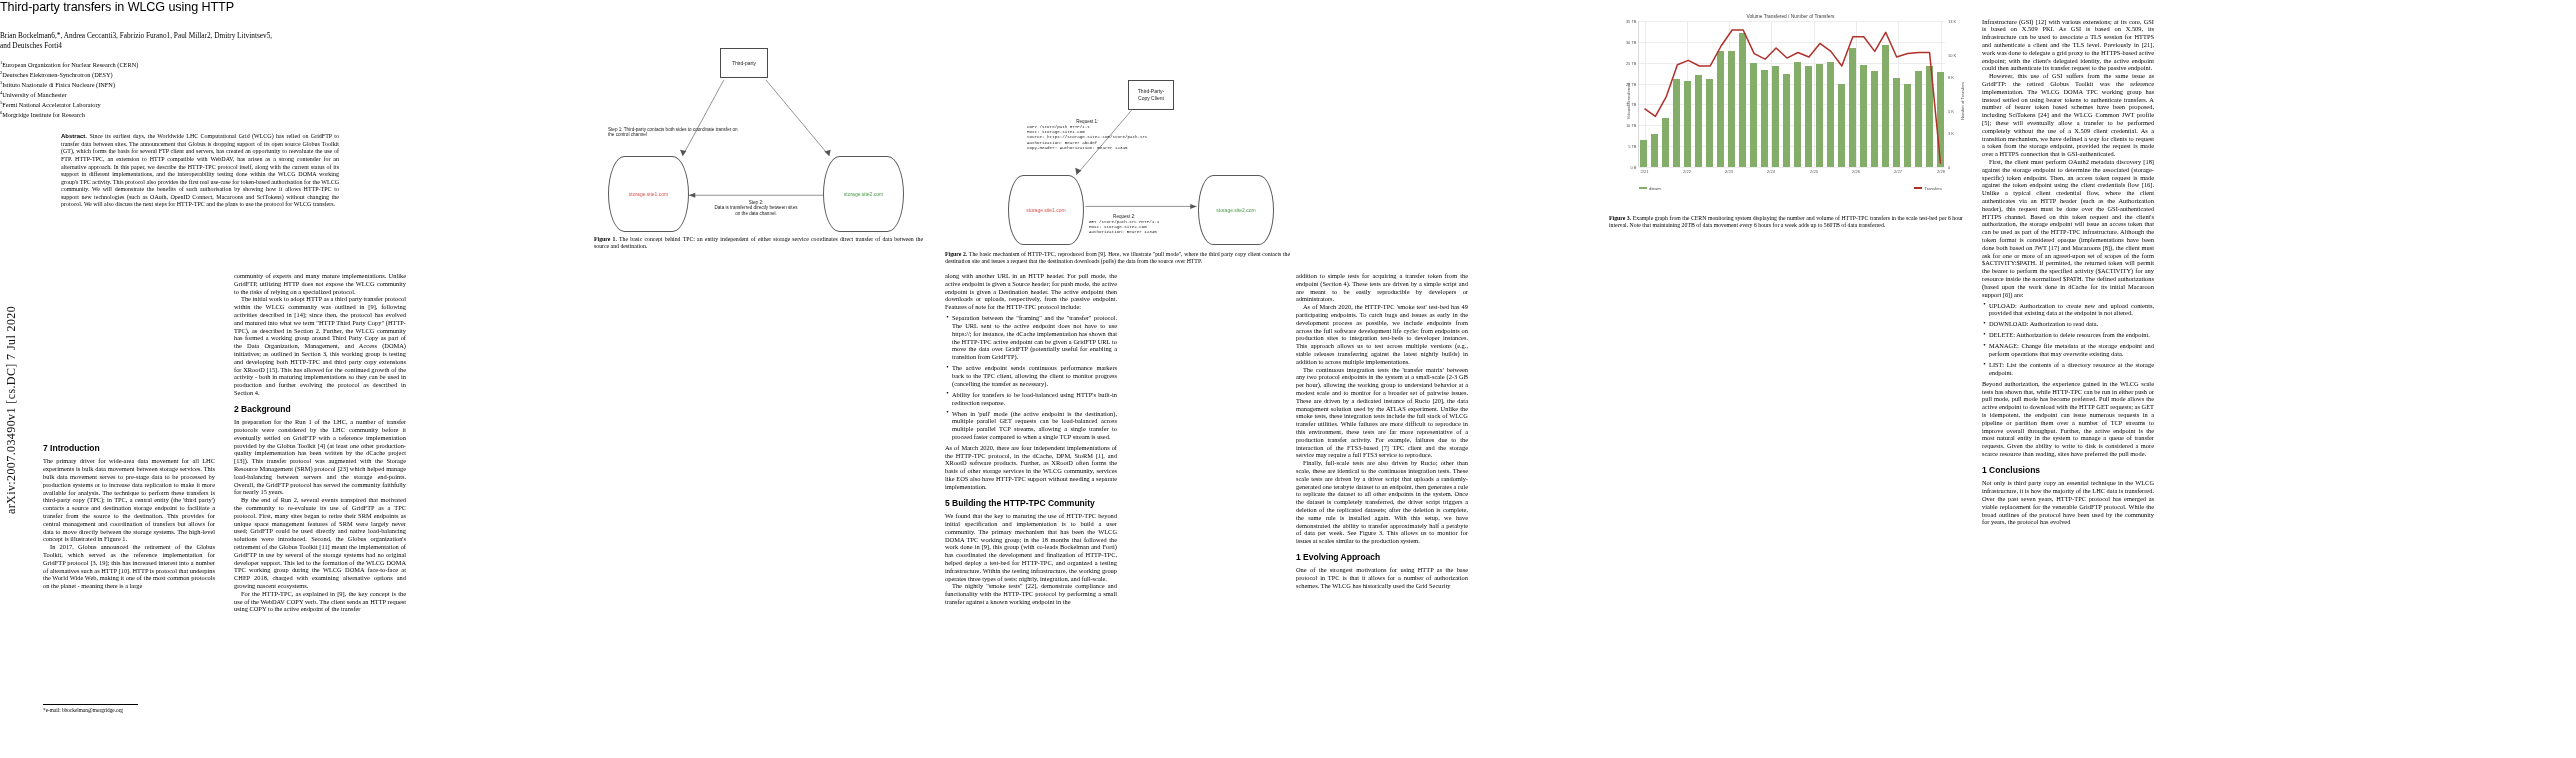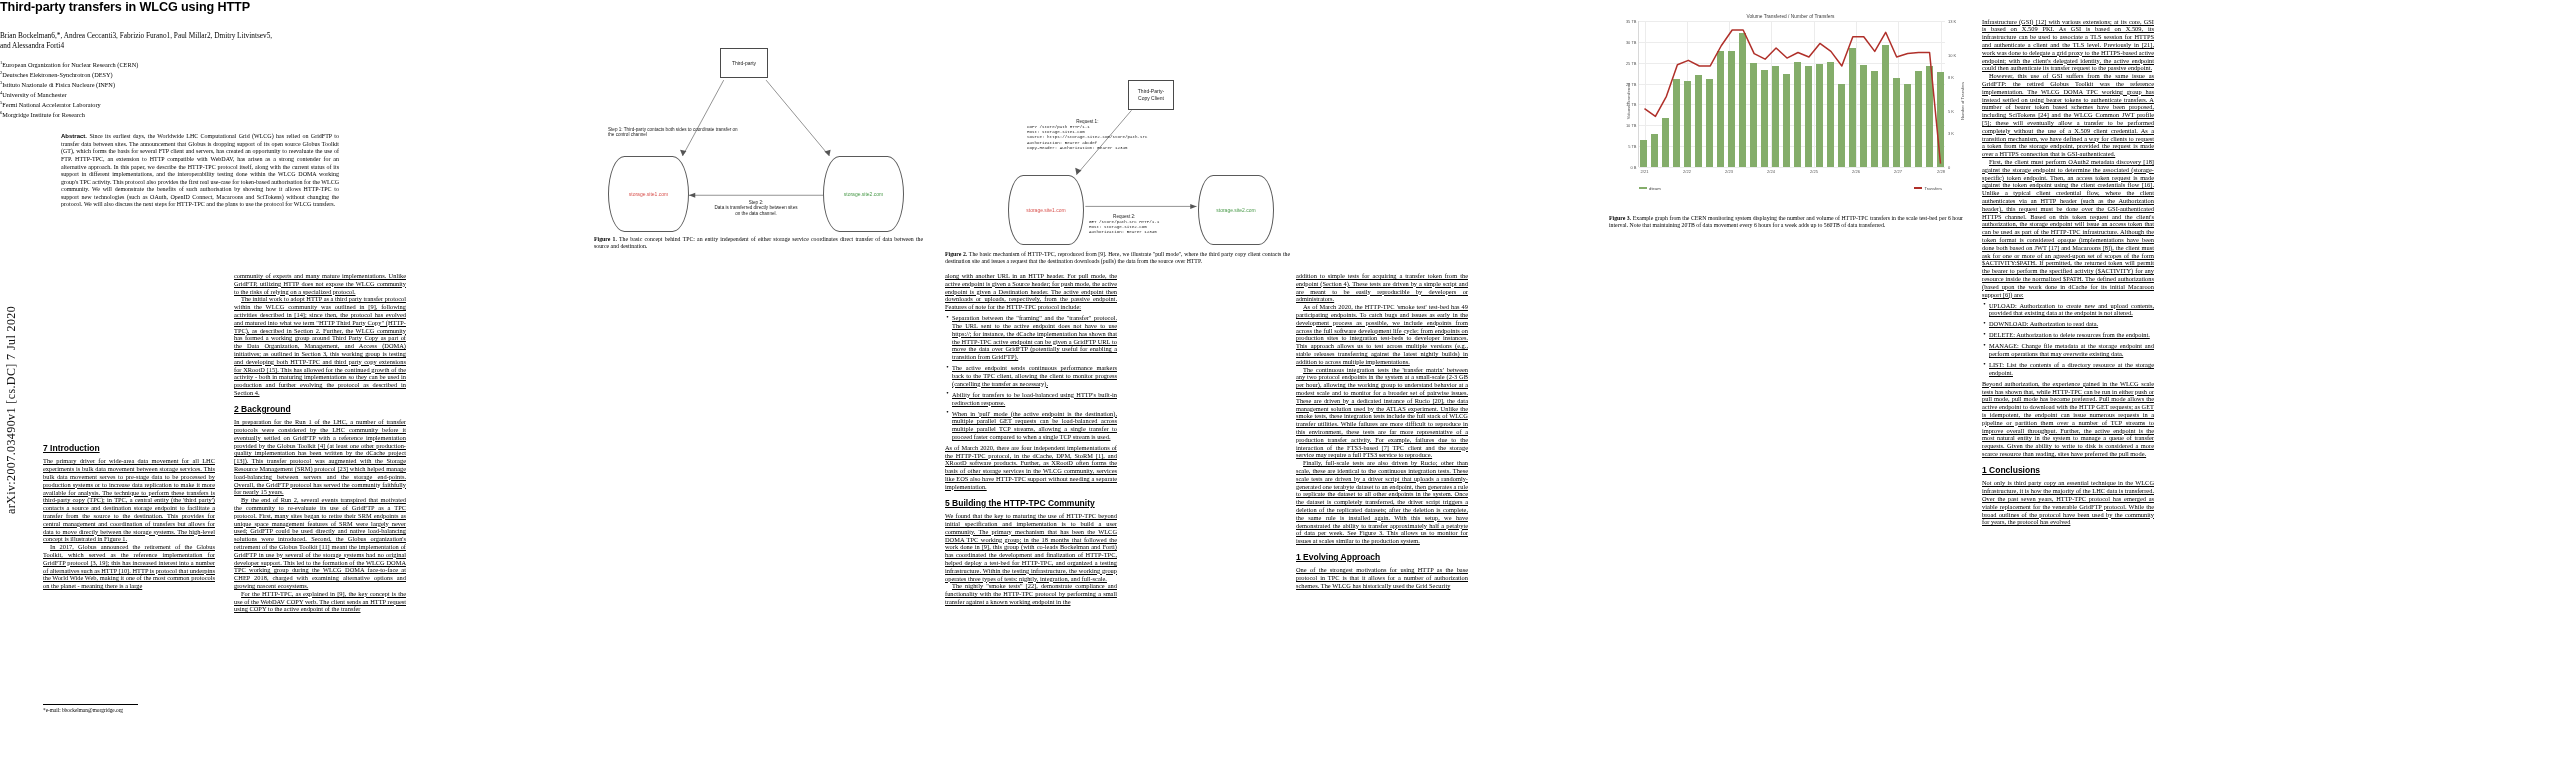--- a/index.html
+++ b/index.html
@@ -24,33 +24,33 @@
     display:block;
     transform-origin:left bottom;
     transform: rotate(-90deg) translate(-379px, 14px);
     white-space:nowrap;
     width:392px;
   }
 
   
   .col { position:absolute; text-align:justify; }
   .body-text{ font-size:6.4px; line-height:7.8px; text-align:justify;
-    hyphens:auto;text-decoration:underline; -webkit-hyphens:auto; }
+    hyphens:auto; -webkit-hyphens:auto; }
   .body-text p{ text-indent:7px; margin:0; }
   .body-text p.noindent{ text-indent:0; }
   .sec-h{ font-family:"Liberation Sans", sans-serif; font-weight:bold;
     font-size:8.5px; margin:8.2px 0 3.8px 0; line-height:9.5px; }
   ul.bullets{ list-style:none; margin:3.2px 0 3.2px 0; padding:0; }
   ul.bullets li{ position:relative; padding-left:7px; margin-bottom:3.2px;
     text-align:justify; font-size:6.4px; line-height:7.8px; }
   ul.bullets li:before{ content:"\2022"; position:absolute; left:1.3px; top:-0.6px; font-size:7px;}
 
   
   #title-block{ left:43px; top:124px; width:354px; }
-  .paper-title{ font-family:"Liberation Sans", sans-serif; font-weight:bold;
+  .paper-title{ font-family:"Liberation Sans", sans-serif; font-weight:normal;
     font-size:12.6px; line-height:15px; letter-spacing:-0.1px; }
   .authors{ font-size:7.3px; line-height:9.5px; margin-top:16.4px; }
   .affils{ font-size:6.3px; line-height:8px; margin-top:8.2px; }
   .affils div sup{ font-size:4.4px; }
   .abstract{ margin-top:14px; margin-left:61px; width:278px;
     font-size:6px; line-height:7.6px; text-align:justify; }
   .abstract .lbl{ font-family:"Liberation Sans", sans-serif; font-weight:bold; font-size:6px;}
   .footnote{ position:absolute; left:43px; top:704px; width:266px;
     font-size:5.3px; line-height:6.3px; }
   .footnote .rule{ width:95px; border-top:0.4px solid #000; margin-bottom:1.9px; }
@@ -114,21 +114,21 @@
 <div class="page">
 
   <div class="arxiv-stamp">
     <span>arXiv:2007.03490v1  [cs.DC]  7 Jul 2020</span>
   </div>
 
   <div id="title-block">
     <div class="paper-title">Third-party transfers in WLCG using HTTP</div>
     <div class="authors">
       <div>Brian Bockelman6,*, Andrea Ceccanti3, Fabrizio Furano1, Paul Millar2, Dmitry Litvintsev5,</div>
-      <div>and Alessandra Forti4</div>
+      <div>and Deutsches Forti4</div>
     </div>
     <div class="affils">
       <div><sup>1</sup><span>European Organization for Nuclear Research (CERN)</span></div>
       <div><sup>2</sup><span>Deutsches Elektronen-Synchrotron (DESY)</span></div>
       <div><sup>3</sup><span>Istituto Nazionale di Fisica Nucleare (INFN)</span></div>
       <div><sup>4</sup><span>University of Manchester</span></div>
       <div><sup>5</sup><span>Fermi National Accelerator Laboratory</span></div>
       <div><sup>6</sup><span>Morgridge Institute for Research</span></div>
     </div>
     <div class="abstract">

